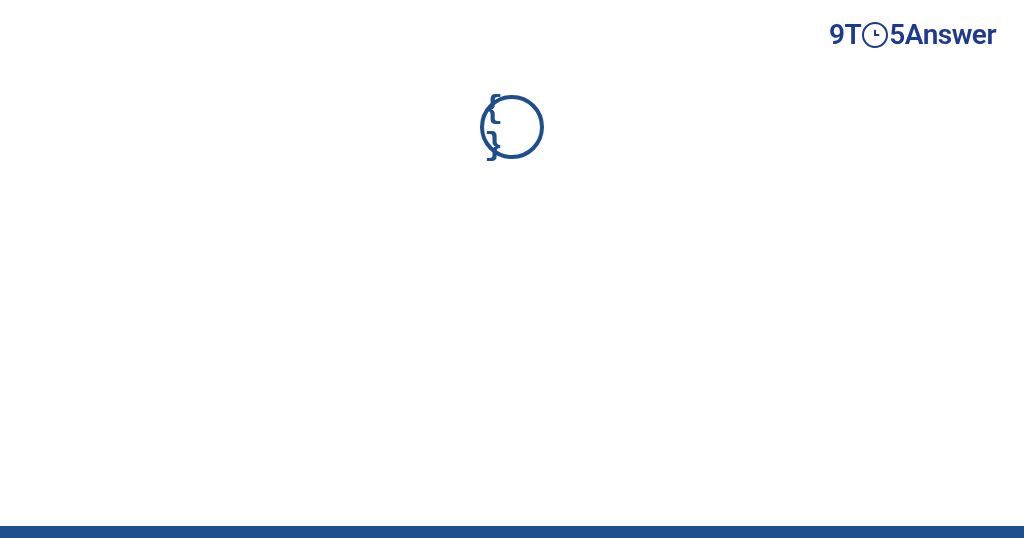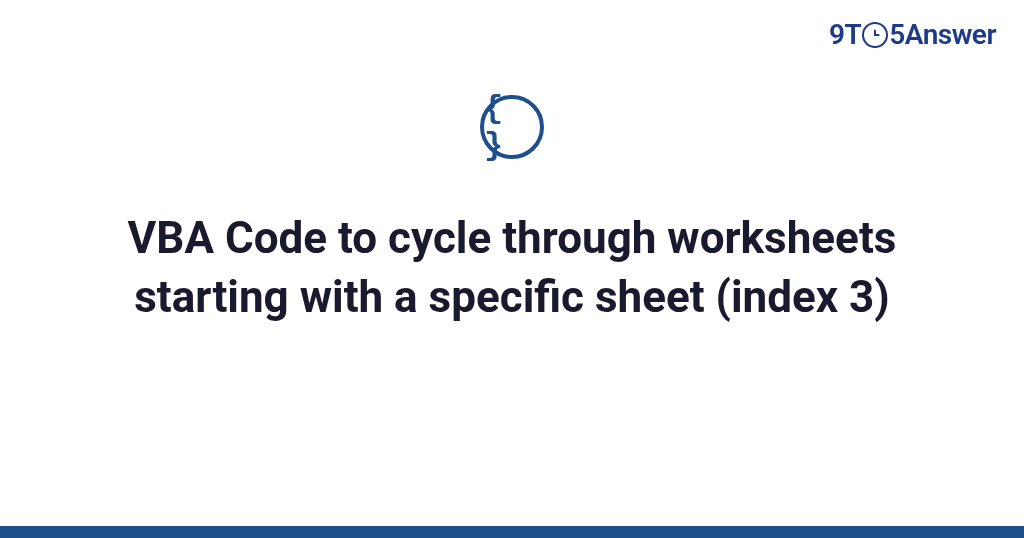--- a/index.html
+++ b/index.html
@@ -113,16 +113,15 @@
           <line x1="7" y1="7" x2="10.5" y2="7" stroke="#1e3a8a" stroke-width="2" stroke-linecap="round"></line>
         </svg>
       </span><span class="logo-5answer">5Answer</span>
   </span>
 </div>
 
 <div class="content">
   <div class="category-icon">
     <span class="braces">{ }</span>
   </div>
-  <h1 class="title">VBA Code to cycle through worksheets starting with a specific sheet (index 3)</h1>
 </div>
 
 <div class="bottom-bar"></div>
 
 </body></html>

